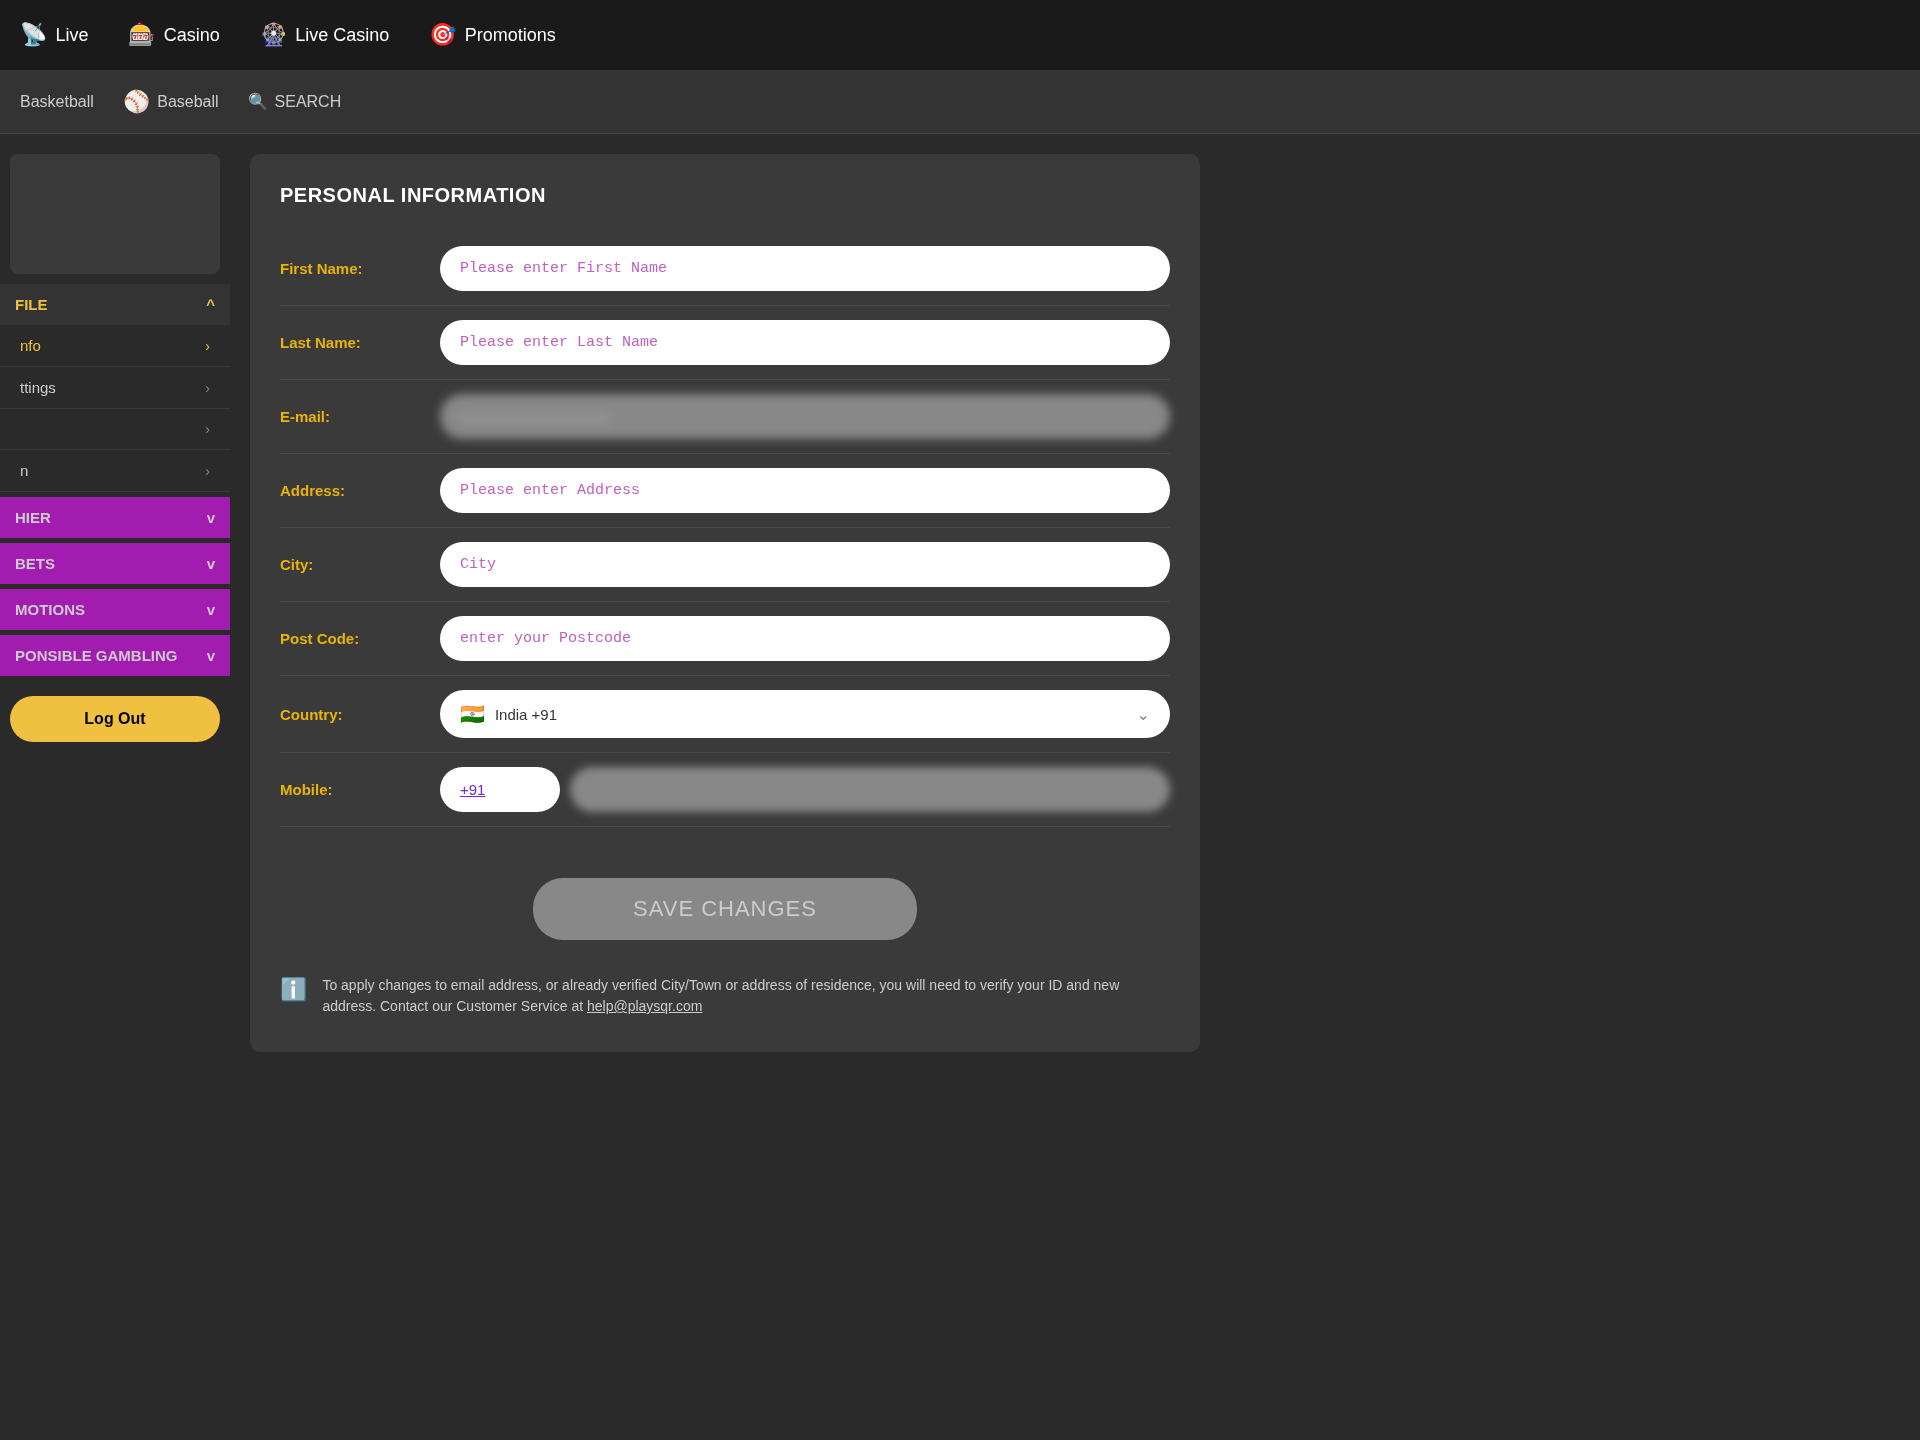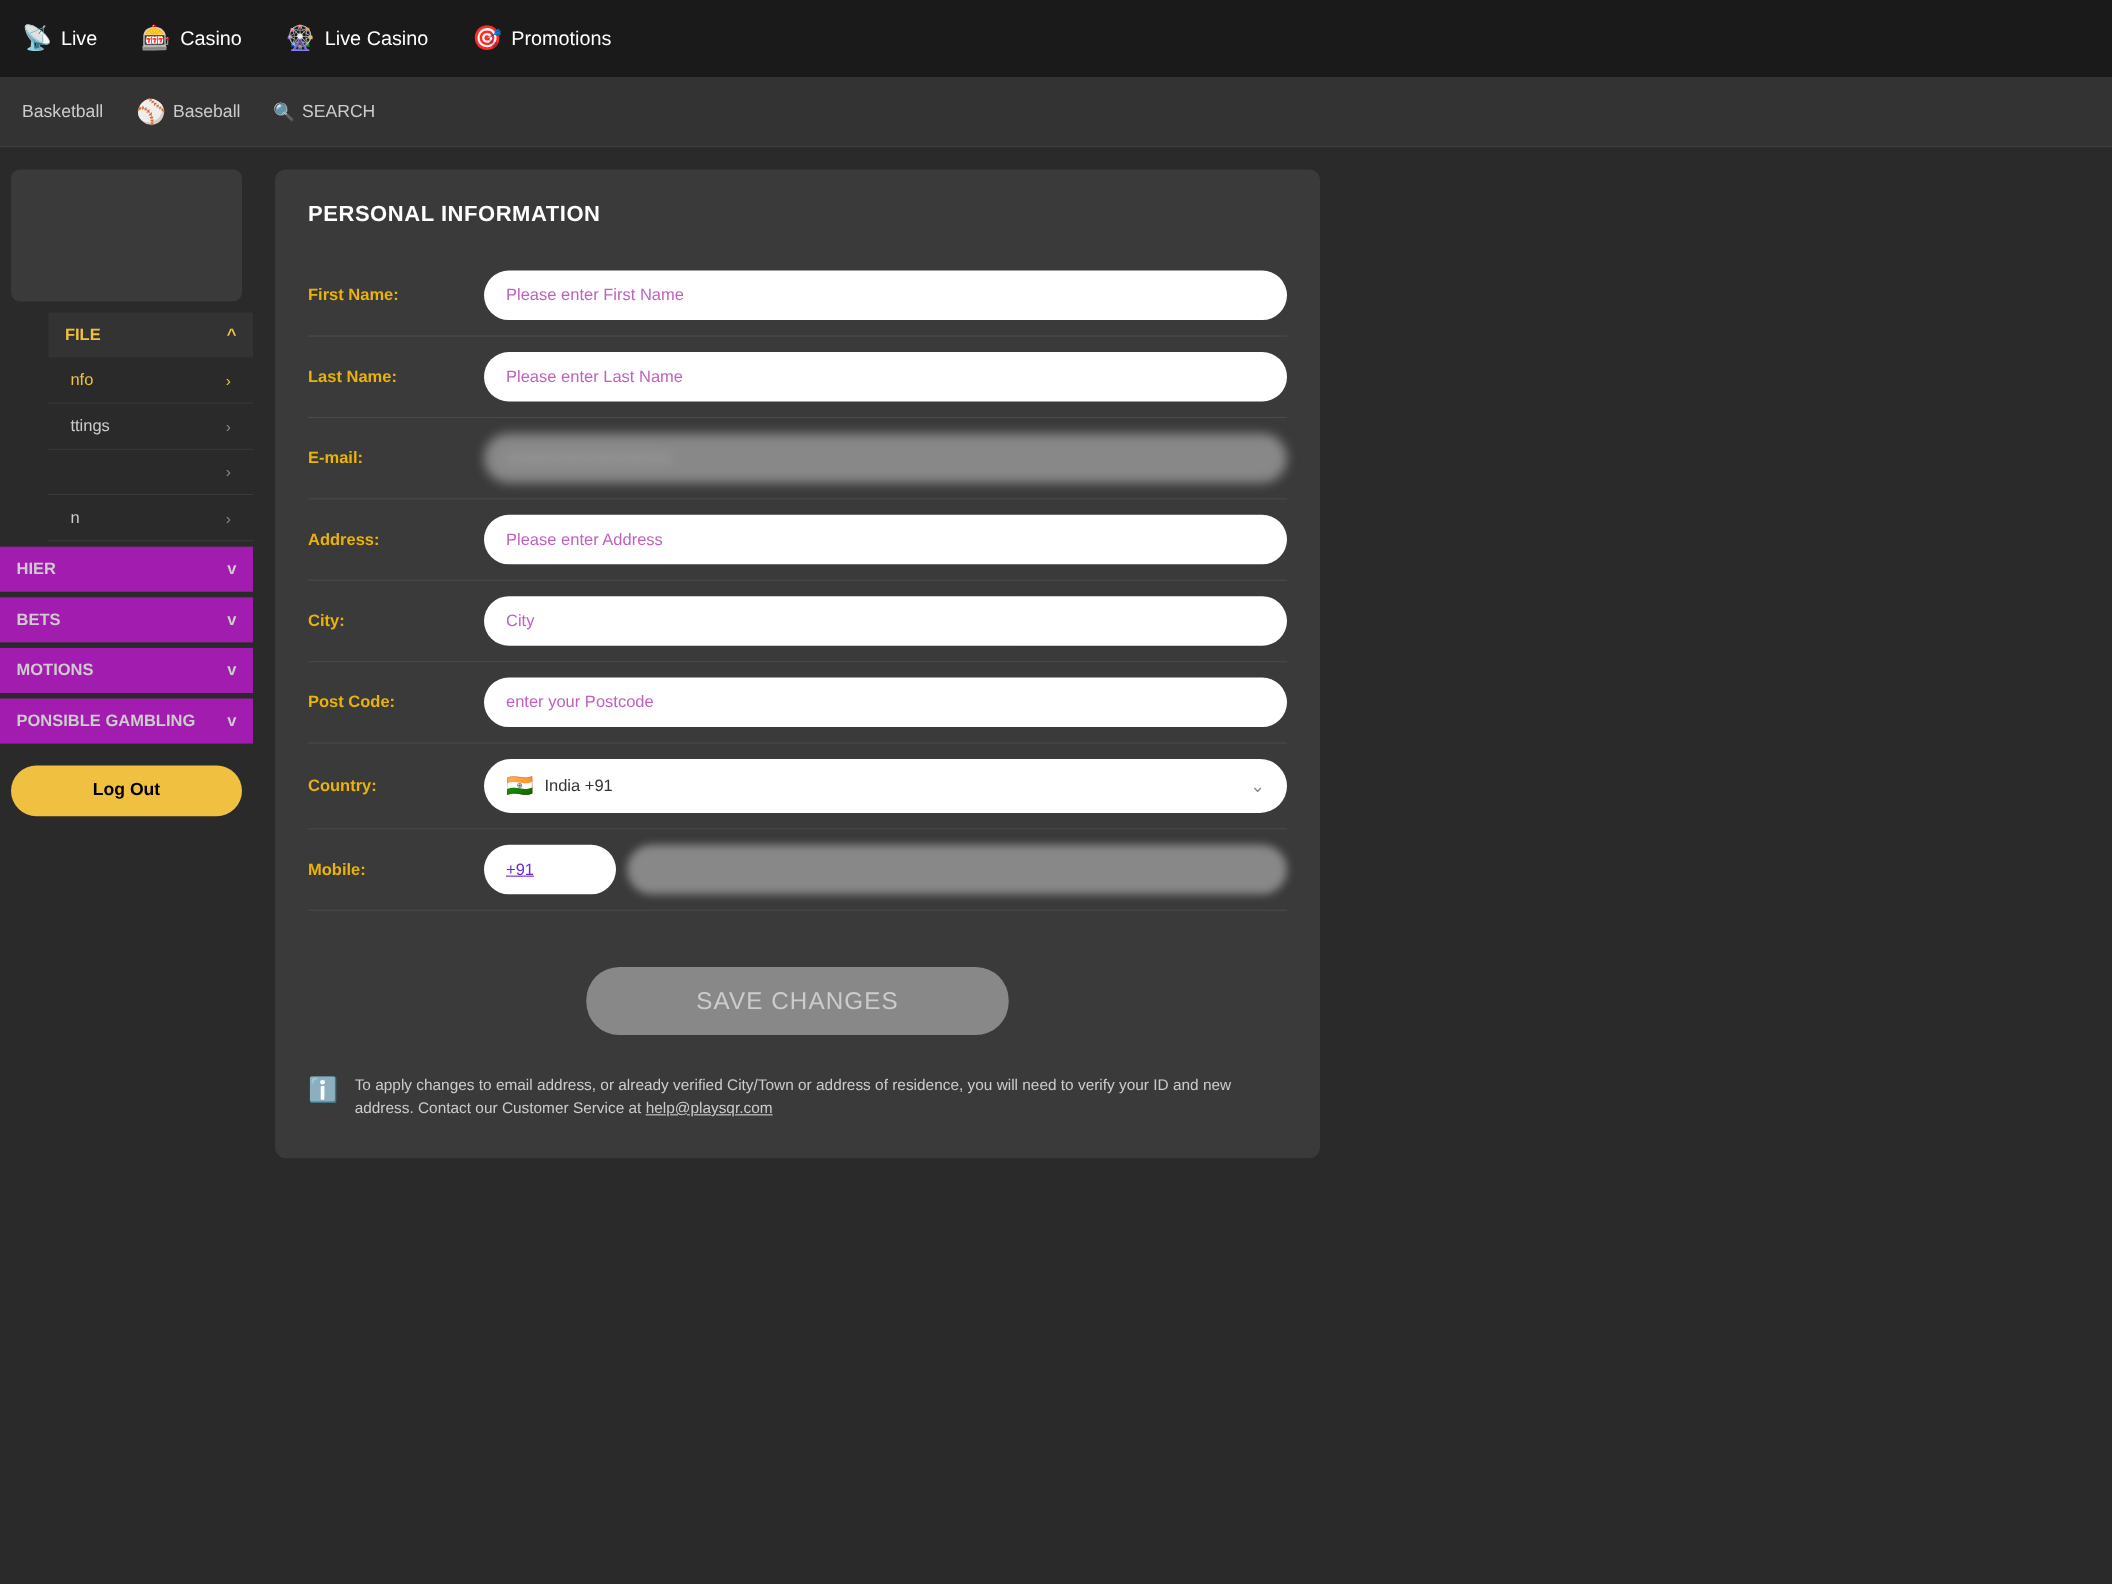--- a/index.html
+++ b/index.html
@@ -76,21 +76,20 @@
       padding-top: 10px;
     }
     .sidebar-profile-card {
       background: #3a3a3a;
       margin: 10px;
       border-radius: 8px;
       height: 120px;
     }
     .sidebar-section {
       margin-top: 5px;
-      padding-left: 44px;
     }
     .sidebar-section-header {
       display: flex;
       justify-content: space-between;
       align-items: center;
       padding: 12px 15px;
       font-size: 15px;
       font-weight: bold;
       color: #f0c040;
       cursor: pointer;
@@ -192,20 +191,21 @@
 
     .form-input {
       flex: 1;
       background: #fff;
       border: none;
       border-radius: 25px;
       padding: 14px 20px;
       font-size: 15px;
       color: #14532d;
       outline: none;
+      font-family: Liberation Mono, monospace;
     }
     .form-input::placeholder {
       color: #c060c0;
     }
 
     .form-static {
       flex: 1;
       font-size: 15px;
       color: #aaa;
       padding: 14px 20px;

